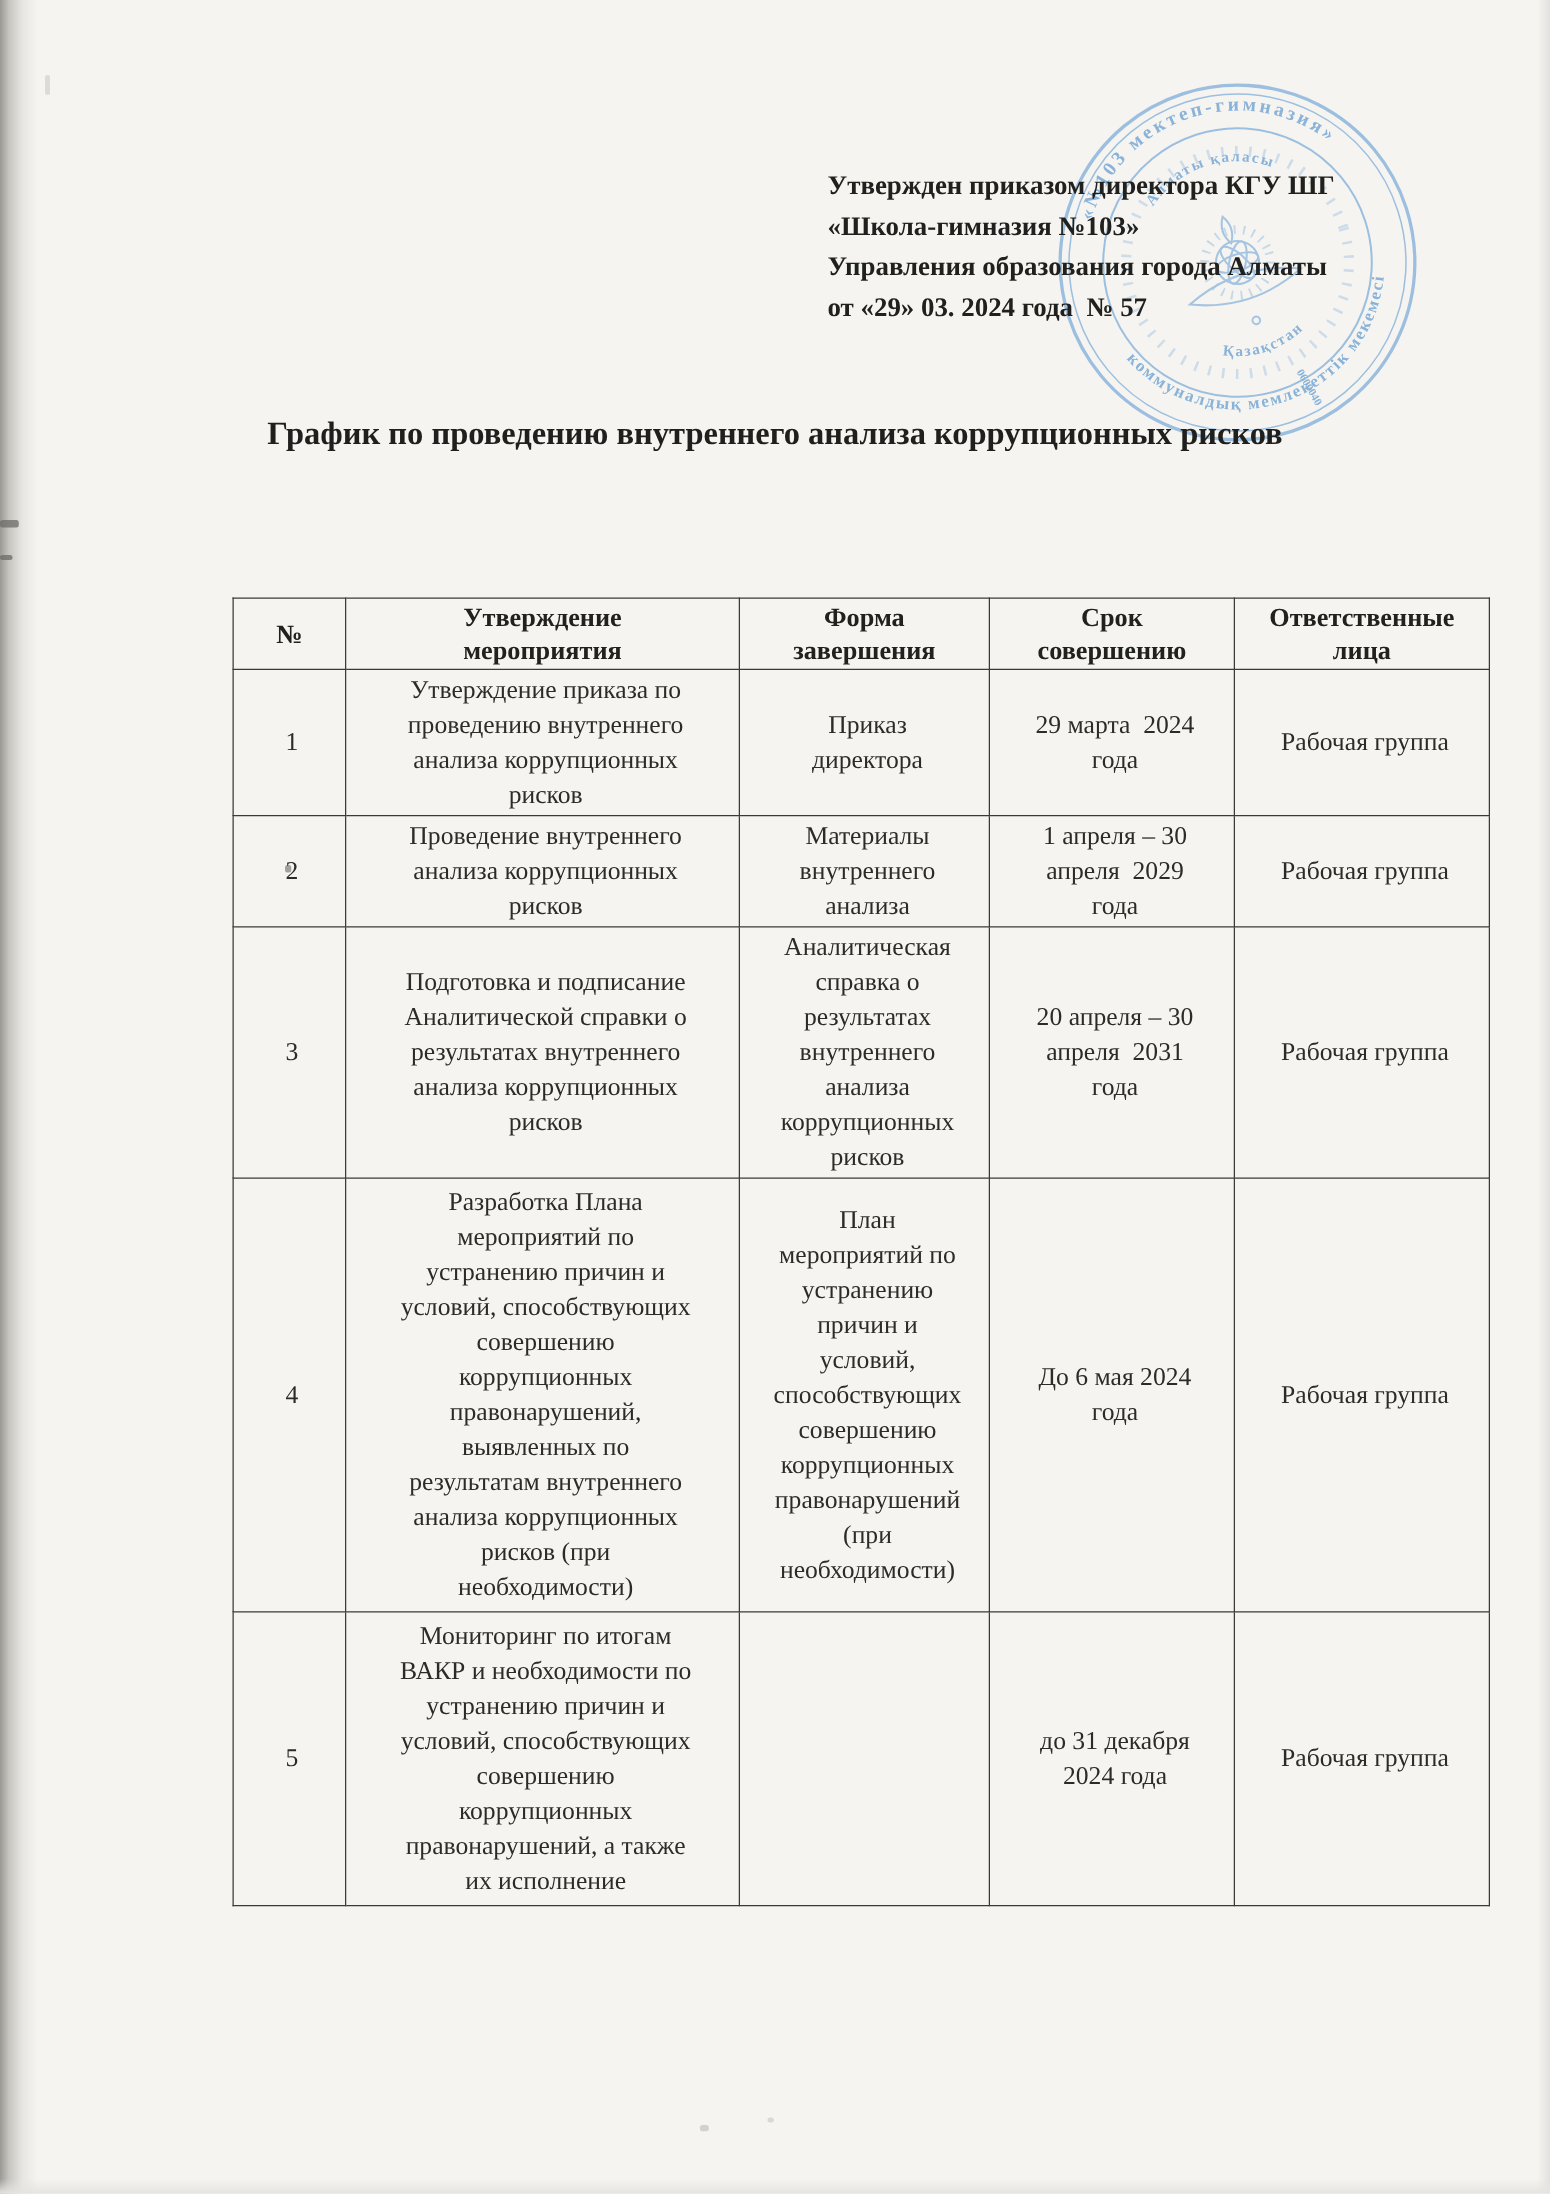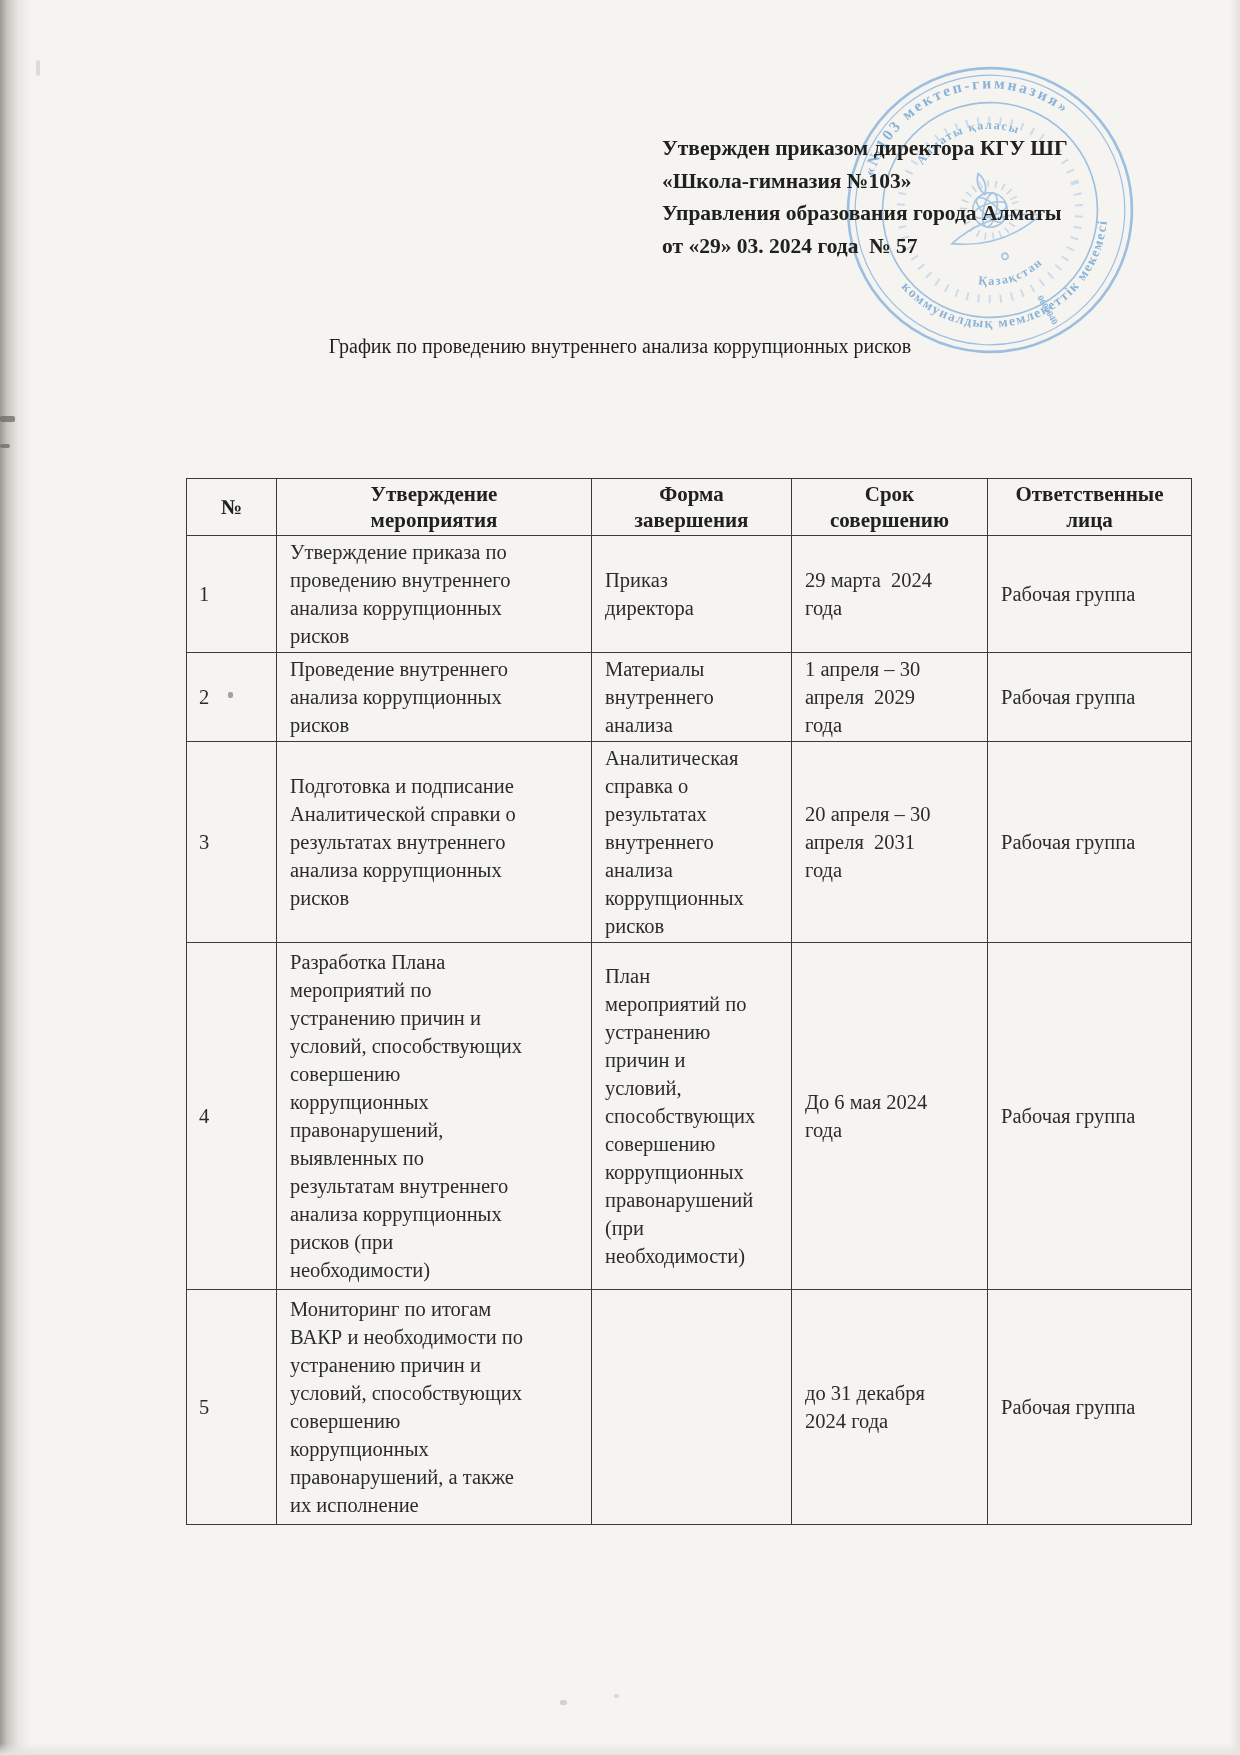--- a/index.html
+++ b/index.html
@@ -39,42 +39,42 @@
   
   .approval{
     position:absolute;left:662px;top:132px;z-index:3;
     font-weight:bold;font-size:21.5px;line-height:32.5px;
     white-space:pre-wrap;color:#20201e;
   }
 
   
   .doc-title{
     position:absolute;left:0;top:326px;width:1240px;z-index:3;
-    text-align:center;font-weight:normal;font-size:20px;line-height:41px;color:#1f1f1d;
+    text-align:center;font-weight:bold;font-size:26px;line-height:41px;color:#1f1f1d;
   }
 
   
   table.schedule{
     position:absolute;left:186px;top:478px;width:1005px;z-index:3;
     border-collapse:collapse;table-layout:fixed;
     font-size:20.5px;line-height:28px;color:#2b2b29;
   }
   col.c1{width:90px;}  col.c2{width:315px;} col.c3{width:200px;}
   col.c4{width:196px;} col.c5{width:204px;}
   .schedule th,.schedule td{
     border:1.6px solid #3b3a38;
     vertical-align:middle;
     white-space:pre-wrap;
     overflow:hidden;
   }
   .schedule th{
     font-weight:bold;font-size:21px;line-height:26px;
     text-align:center;height:52px;padding:2px 4px;color:#21211f;
   }
-  .schedule td{padding:2px 8px 2px 13px;text-align:left;}
+  .schedule td{padding:2px 8px 2px 13px;text-align:center;}
   .schedule td.num{padding-left:12px;}
   tr.r1{height:116px;} tr.r2{height:87px;} tr.r3{height:200px;}
   tr.r4{height:347px;} tr.r5{height:235px;}
 </style>
 </head>
 <body>
 
 <div class="page">
 
   <div class="scan-left"></div>

